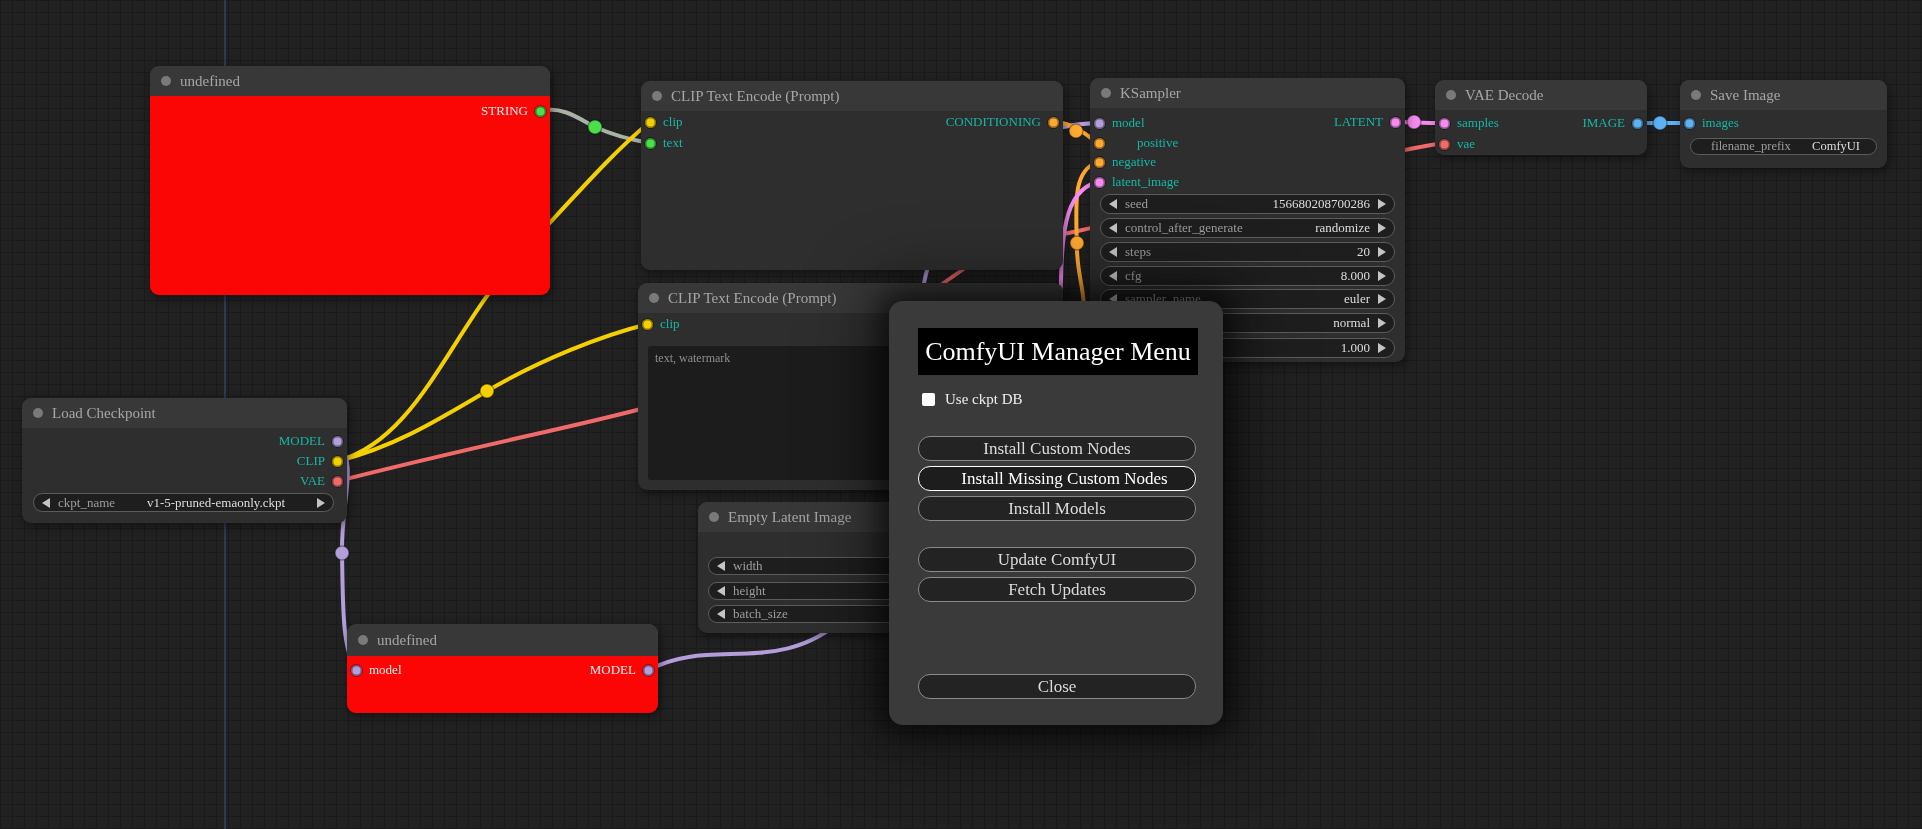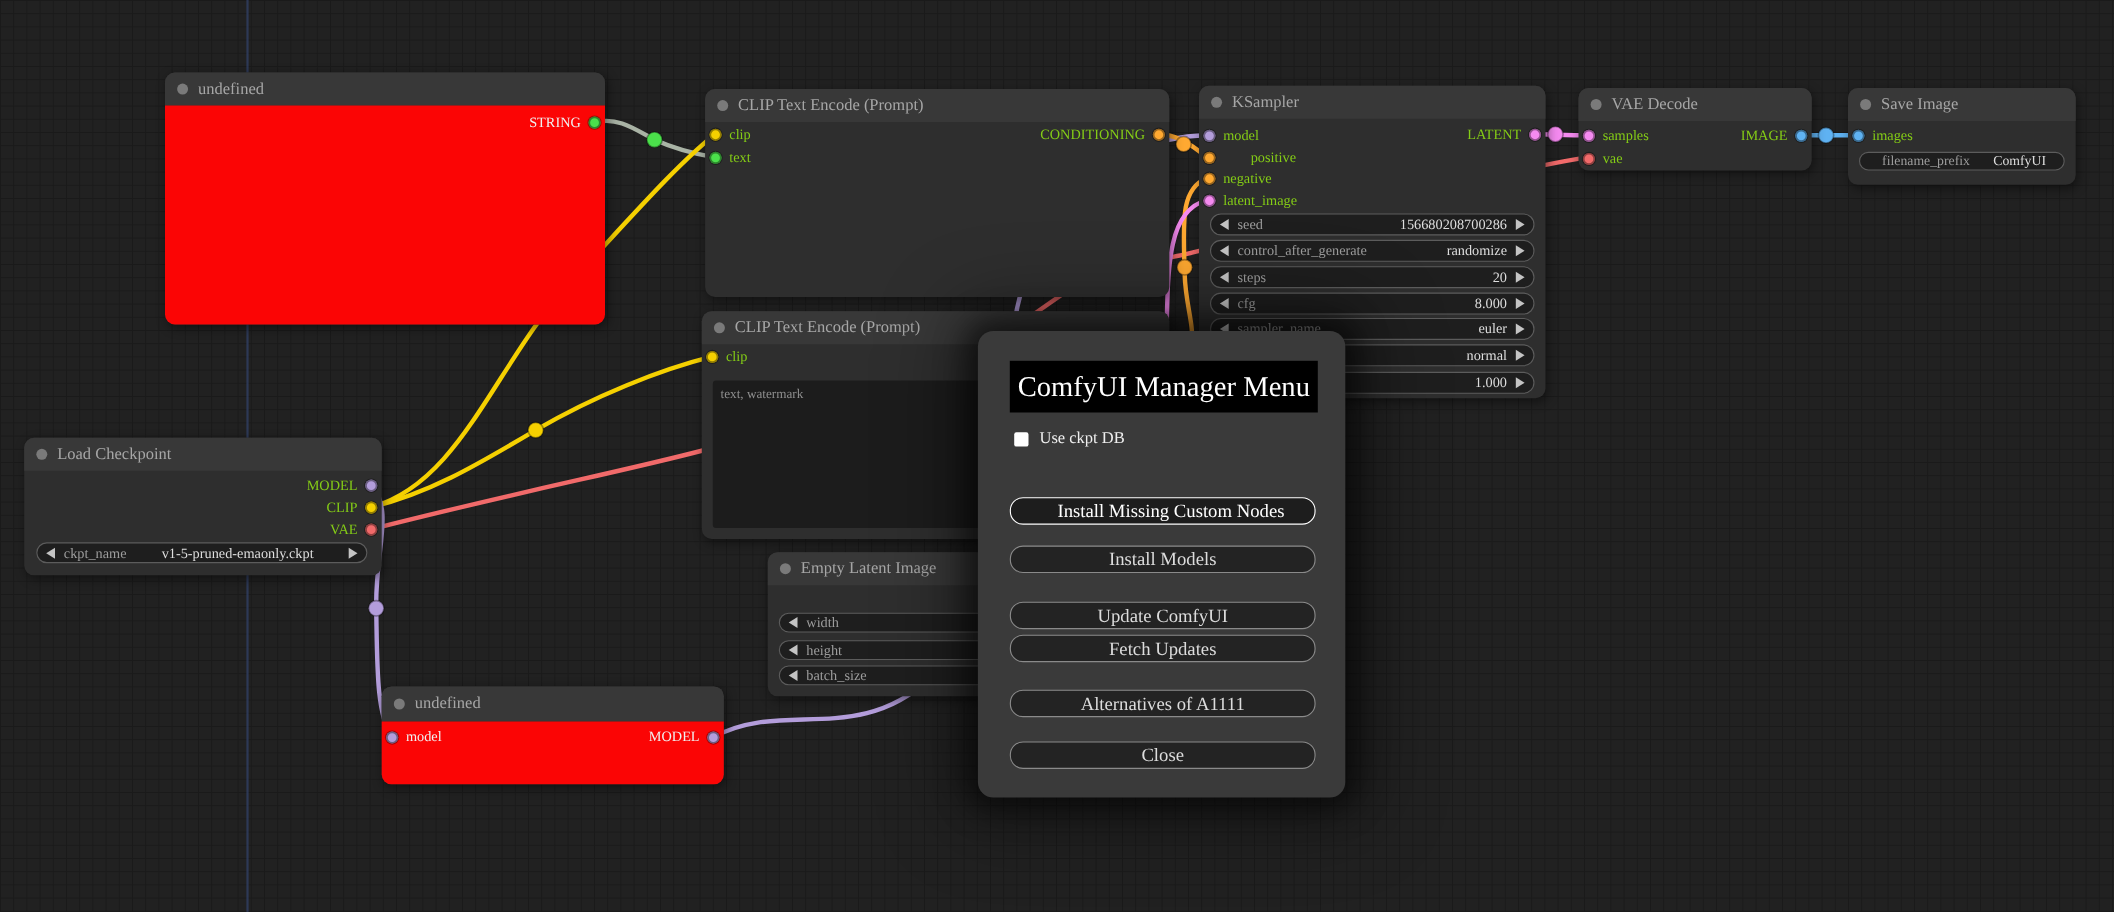--- a/index.html
+++ b/index.html
@@ -20,21 +20,21 @@
 
   
   .node{position:absolute;z-index:2;border-radius:9px;background:#2e2e2e;
         box-shadow:2px 3px 10px rgba(0,0,0,.45);}
   .ntitle{height:30px;display:flex;align-items:center;gap:9px;padding:0 11px;
           background:#383838;border-radius:9px 9px 0 0;color:#a6a6a6;font-size:15px;}
   .tdot{width:10px;height:10px;border-radius:50%;background:#7a7a7a;flex:none;}
   .nbody{position:absolute;left:0;right:0;top:30px;bottom:0;border-radius:0 0 9px 9px;}
   .nbody.error{background:var(--node-error,#fb0505);}
   .port{position:absolute;height:16px;display:flex;align-items:center;gap:7px;
-        font-size:13px;color:#84cc16;white-space:nowrap;}
+        font-size:13px;color:#14b8a6;white-space:nowrap;}
   .port.in{left:4px;}
   .port.out{right:4px;flex-direction:row-reverse;}
   .port.onred{color:#f0f0f0;}
   .pdot{width:11px;height:11px;border-radius:50%;flex:none;
         box-shadow:0 0 0 1.5px rgba(0,0,0,.4) inset, 0 0 0 1px rgba(0,0,0,.35);}
   .pill{position:absolute;background:#1e1e1e;border:1px solid #5c5c5c;border-radius:999px;
         display:flex;align-items:center;padding:0 8px;font-size:13px;box-sizing:border-box;}
   .arr{width:0;height:0;border-top:5px solid transparent;border-bottom:5px solid transparent;flex:none;}
   .arr-l{border-right:8px solid #c4c4c4;}
   .arr-r{border-left:8px solid #c4c4c4;}
@@ -297,21 +297,21 @@
       <span>MODEL</span>
     </div>
   </div>
 
   <div class="dialog">
     <div class="dheader">ComfyUI Manager Menu</div>
     <div class="dcheckrow">
       <span class="dcheck"></span>
       <span>Use ckpt DB</span>
     </div>
-    <div class="dbtn highlight" style="top:151px;padding-left:15px;">Install Missing Custom Nodes</div>
+    <div class="dbtn" style="top:135px;">Install Custom Nodes</div>
+    <div class="dbtn highlight" style="top:165px;padding-left:15px;">Install Missing Custom Nodes</div>
     <div class="dbtn" style="top:195px;">Install Models</div>
     <div class="dbtn" style="top:246px;">Update ComfyUI</div>
     <div class="dbtn" style="top:276px;">Fetch Updates</div>
-    <div class="dbtn" style="top:326px;">Alternatives of A1111</div>
     <div class="dbtn" style="top:373px;">Close</div>
   </div>
 
 </div>
 
 </body></html>

